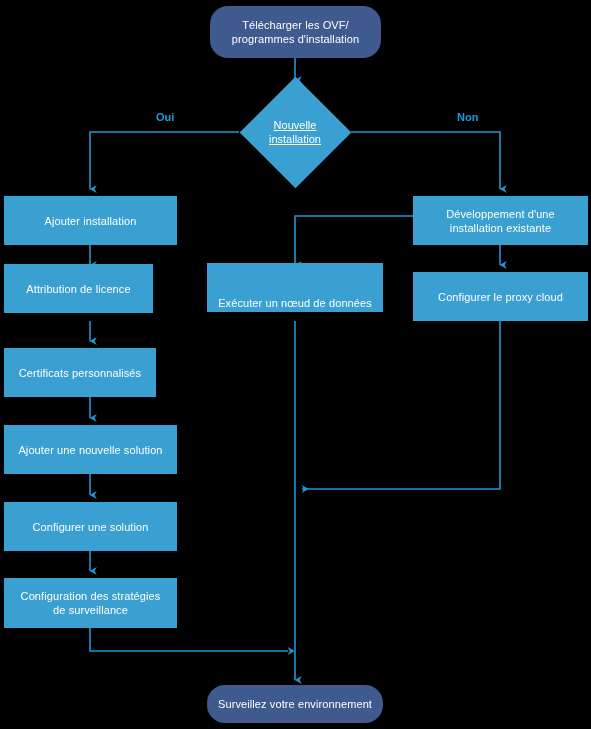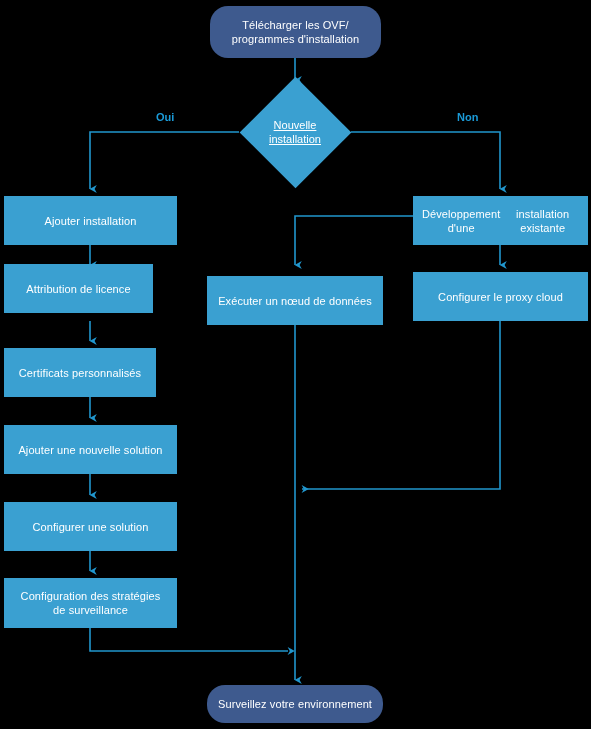--- a/index.html
+++ b/index.html
@@ -156,25 +156,25 @@
 
   <div class="node process" style="left:4px; top:502px; width:173px; height:49px;">
     <span>Configurer une solution</span>
   </div>
 
   <div class="node process" style="left:4px; top:578px; width:173px; height:50px; flex-direction:column;">
     <span>Configuration des stratégies</span>
     <span>de surveillance</span>
   </div>
 
-  <div class="node process" style="left:207px; top:276px; width:176px; height:49px;">
+  <div class="node process" style="left:207px; top:263px; width:176px; height:49px;align-items:flex-end;">
     <span>Exécuter un nœud de données</span>
   </div>
 
-  <div class="node process" style="left:413px; top:196px; width:175px; height:49px; flex-direction:row;">
+  <div class="node process" style="left:413px; top:196px; width:175px; height:49px; flex-direction:column;">
     <span>Développement d'une</span>
     <span>installation existante</span>
   </div>
 
   <div class="node process" style="left:413px; top:272px; width:175px; height:49px;">
     <span>Configurer le proxy cloud</span>
   </div>
 
   <div class="node terminator" style="left:207px; top:685px; width:176px; height:38px;">
     <span>Surveillez votre environnement</span>

